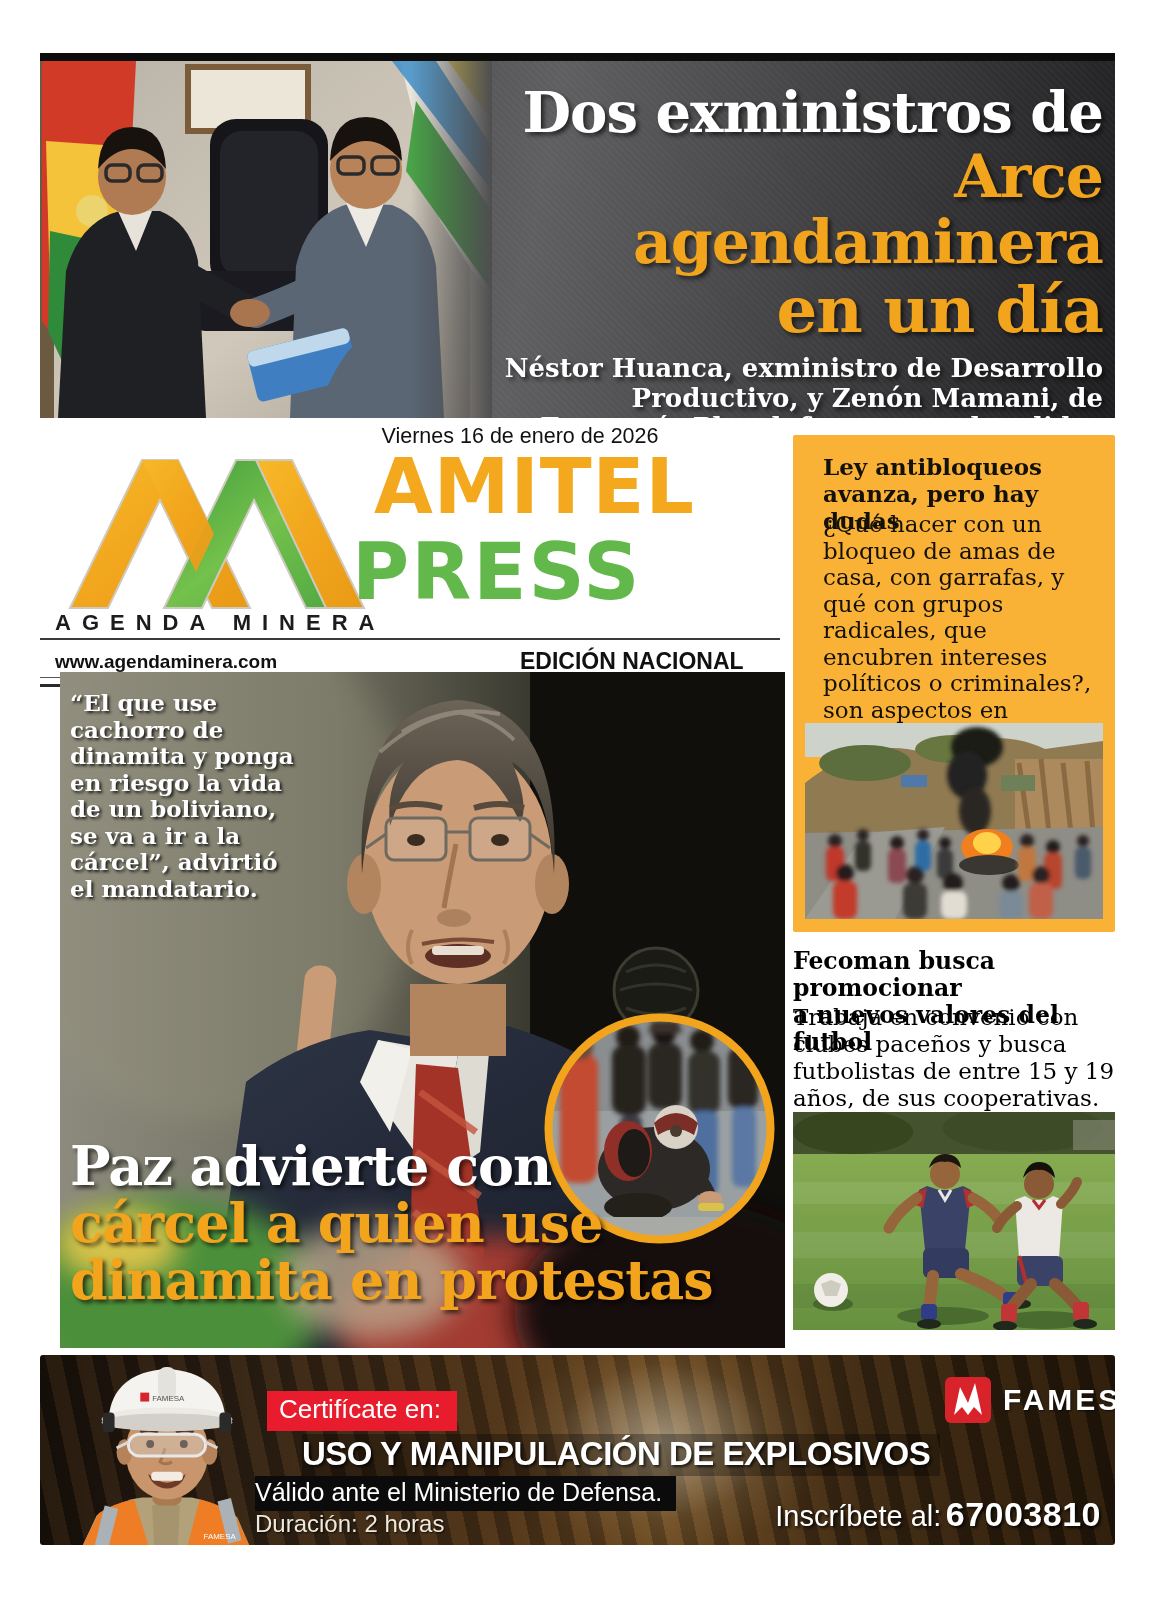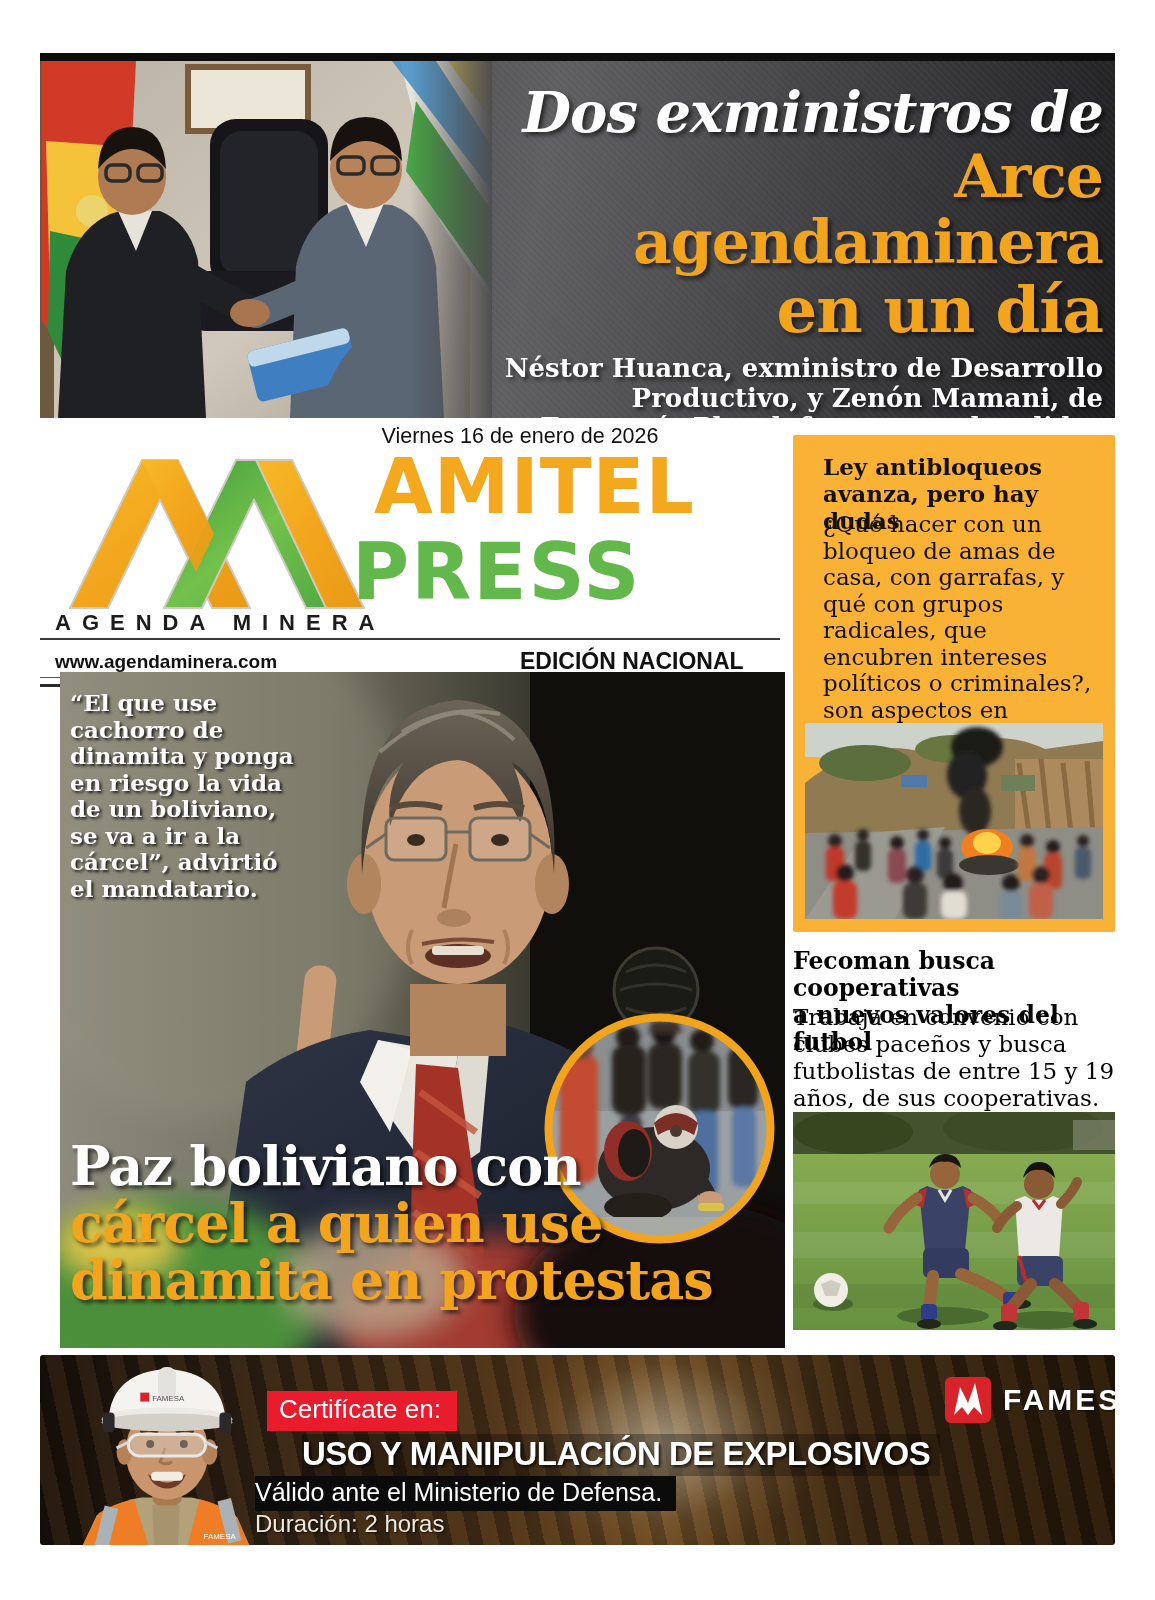--- a/index.html
+++ b/index.html
@@ -11,21 +11,21 @@
   
   .top-strip { left:40px; top:53px; width:1075px; height:8px; background:#0d0d0d; }
   .banner { left:40px; top:61px; width:1075px; height:357px;
     background:
       repeating-linear-gradient(45deg, rgba(255,255,255,.025) 0 2px, transparent 2px 5px),
       linear-gradient(100deg,#2a2a2c 0%,#4e4e50 30%,#5f5f61 46%,#474749 66%,#1e1e20 100%);
     overflow:hidden; }
   .office-photo { left:0; top:0; width:452px; height:357px; }
   .banner-head { right:12px; top:20px; width:620px; text-align:right; color:#fff;
     text-shadow:3px 3px 4px rgba(0,0,0,.6); }
-  .bh1 { font-size:56px; line-height:62px; letter-spacing:-1px;font-style:italic; }
+  .bh1 { font-size:56px; line-height:62px; letter-spacing:-1px; }
   .bh2 { font-size:60px; line-height:66px; color:#F2A51C; letter-spacing:-1px; }
   .bh3 { font-size:64px; line-height:70px; color:#F2A51C; letter-spacing:-1px; }
   .bsub { margin-top:9px; font-size:26px; line-height:29.5px; font-family:"DejaVu Serif",serif; font-weight:bold; }
 
   
   .date { left:340px; top:424px; width:360px; text-align:center; font-size:21.5px; color:#111; font-weight:500; }
   .m-logo { left:68px; top:448px; width:298px; height:166px; }
   .amitel { left:374px; top:444px; font-family:"DejaVu Sans",sans-serif; font-weight:bold;
     font-size:76px; line-height:86px; color:#F4A81D; letter-spacing:1px; }
   .press  { left:352px; top:528px; font-family:"DejaVu Sans",sans-serif; font-weight:bold;
@@ -325,21 +325,21 @@
         <ellipse cx="168" cy="188" rx="12" ry="8" fill="#c99b76"></ellipse>
         <rect x="156" y="192" width="26" height="8" rx="4" fill="#d8c24a"></rect>
         <ellipse cx="96" cy="196" rx="34" ry="14" fill="#232019"></ellipse>
       </g>
       <rect x="0" y="206" width="235" height="29" fill="#a8aaa6"></rect>
     </g>
     <circle cx="117.5" cy="117.5" r="111" fill="none" stroke="#F2A51C" stroke-width="8"></circle>
   </svg>
 
   <div class="main-head serifhead">
-    <div class="mh1">Paz boliviano con</div>
+    <div class="mh1">Paz advierte con</div>
     <div class="mh23">cárcel a  quien use</div>
     <div class="mh23">dinamita en protestas</div>
   </div>
 </div>
 
 <div class="abs orange-box">
   <div class="s1-title">
     <div>Ley antibloqueos</div>
     <div>avanza, pero hay dudas</div>
   </div>
@@ -422,21 +422,21 @@
         </g>
       <g>
           <circle cx="206" cy="160" r="9" fill="#241f1b"></circle>
           <rect x="194" y="168" width="24" height="28" rx="8" fill="#7a8a96"></rect>
         </g>
     </g>
   </svg>
 </div>
 
 <div class="abs s2-title">
-  <div>Fecoman busca cooperativas</div>
+  <div>Fecoman busca promocionar</div>
   <div>a nuevos valores del futbol</div>
 </div>
 <div class="abs s2-body">Trabaja en convenio con clubes paceños y busca futbolistas de entre 15 y 19 años, de sus cooperativas.</div>
 
 <svg class="abs soccer" viewBox="0 0 322 218" preserveAspectRatio="none">
   <defs>
     <linearGradient id="grass" x1="0" y1="0" x2="0" y2="1">
       <stop offset="0" stop-color="#86ab51"></stop>
         <stop offset="1" stop-color="#679140"></stop>
     </linearGradient>
@@ -541,13 +541,17 @@
   <div class="ad-dur">Duración: 2 horas</div>
 
   <div class="ad-brand">
     <svg width="46" height="46" viewBox="0 0 46 46">
       <rect x="0" y="0" width="46" height="46" rx="6" fill="#D8232A"></rect>
       <polygon points="9,38 15,10 23,26 30,6 37,38 29,30 23,38 17,30" fill="#ffffff"></polygon>
     </svg>
     <span class="ad-brand-text">FAMESA</span>
   </div>
 
+  <div class="ad-cta">
+    <span class="lbl">Inscríbete al:</span>
+    <span class="num">67003810</span>
+  </div>
 </div>
 
 </body></html>

